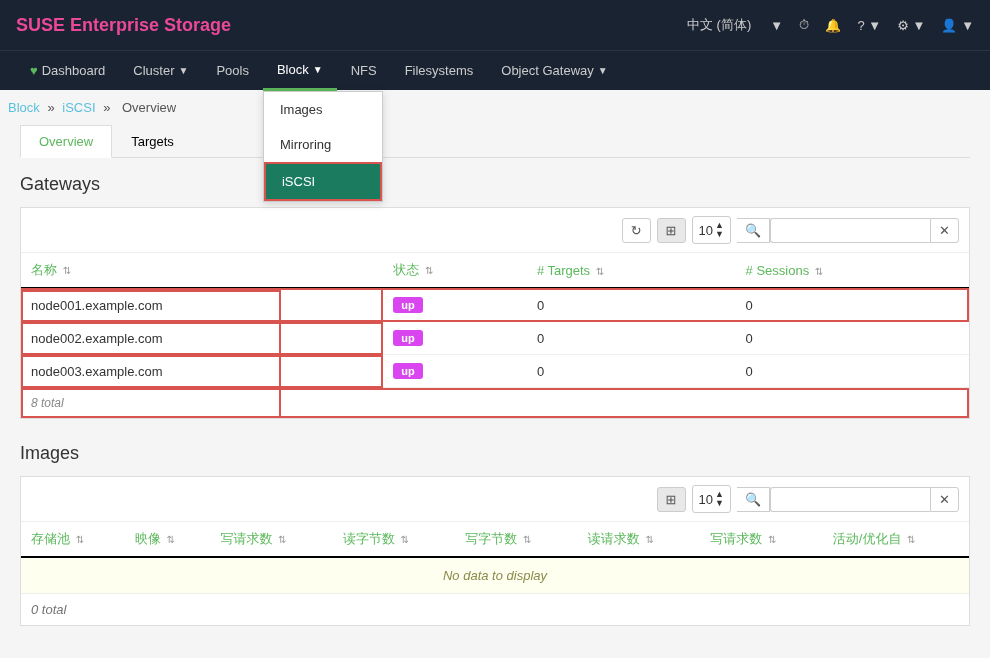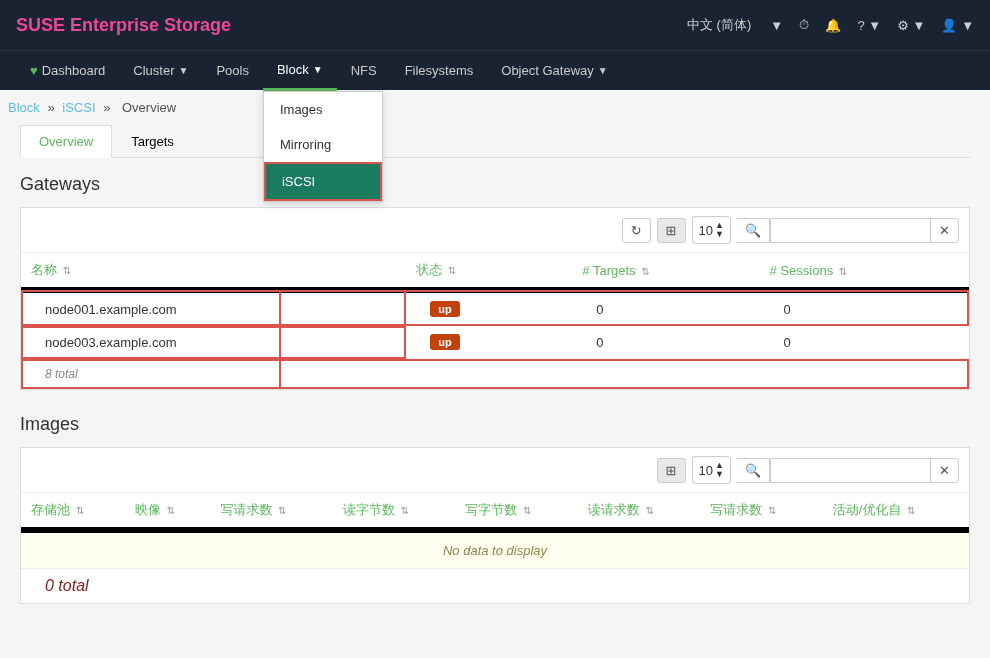--- a/index.html
+++ b/index.html
@@ -192,33 +192,33 @@
     table {
       width: 100%;
       border-collapse: collapse;
       font-size: 13px;
     }
     th {
       padding: 8px 10px;
       text-align: left;
       color: #5cb85c;
       font-weight: normal;
-      border-bottom: 6px solid #000000;
+      border-bottom: 2px solid #000000;
       cursor: pointer;
       white-space: nowrap;
     }
     th .sort-icon { font-size: 10px; color: #999; margin-left: 2px; }
     td {
-      padding: 8px 24px;
+      padding: 8px 10px;
       border-bottom: 1px solid #eee;
       color: #333;
     }
     tr:last-child td { border-bottom: none; }
     .status-badge {
-      background: #c2410c;
+      background: #d946ef;
       color: #fff;
       padding: 2px 8px;
       border-radius: 3px;
       font-size: 11px;
       font-weight: bold;
       display: inline-block;
     }
     .total-row td {
       font-style: italic;
       color: #888;
@@ -367,20 +367,28 @@
 
             <tr style="outline: 2px solid #d9534f; outline-offset: -2px; display:table-row;">
               <td style="outline: 2px solid #d9534f; outline-offset:-2px;">node001.example.com</td>
               <td>
                 <span class="status-badge">up</span>
               </td>
               <td>0</td>
               <td>0</td>
             </tr>
 
+            <tr>
+              <td style="outline: 2px solid #d9534f; outline-offset:-2px;">node002.example.com</td>
+              <td>
+                <span class="status-badge">up</span>
+              </td>
+              <td>0</td>
+              <td>0</td>
+            </tr>
 
             <tr>
               <td style="outline: 2px solid #d9534f; outline-offset:-2px;margin-top:16px;">node003.example.com</td>
               <td>
                 <span class="status-badge">up</span>
               </td>
               <td>0</td>
               <td>0</td>
             </tr>
 
@@ -457,20 +465,20 @@
               <span>活动/优化自</span>
               <span class="sort-icon">⇅</span>
             </th>
           </tr>
         </thead>
         <tbody>
           <tr>
             <td colspan="8" class="no-data">No data to display</td>
           </tr>
           <tr>
-            <td colspan="8" style="font-style:italic; color:#7f1d1d; font-size:16px;">0 total</td>
+            <td colspan="8" style="font-style:italic; color:#737373; font-size:13px;">0 total</td>
           </tr>
         </tbody>
       </table>
     </div>
   </div>
 
 </div>
 
 </body></html>

